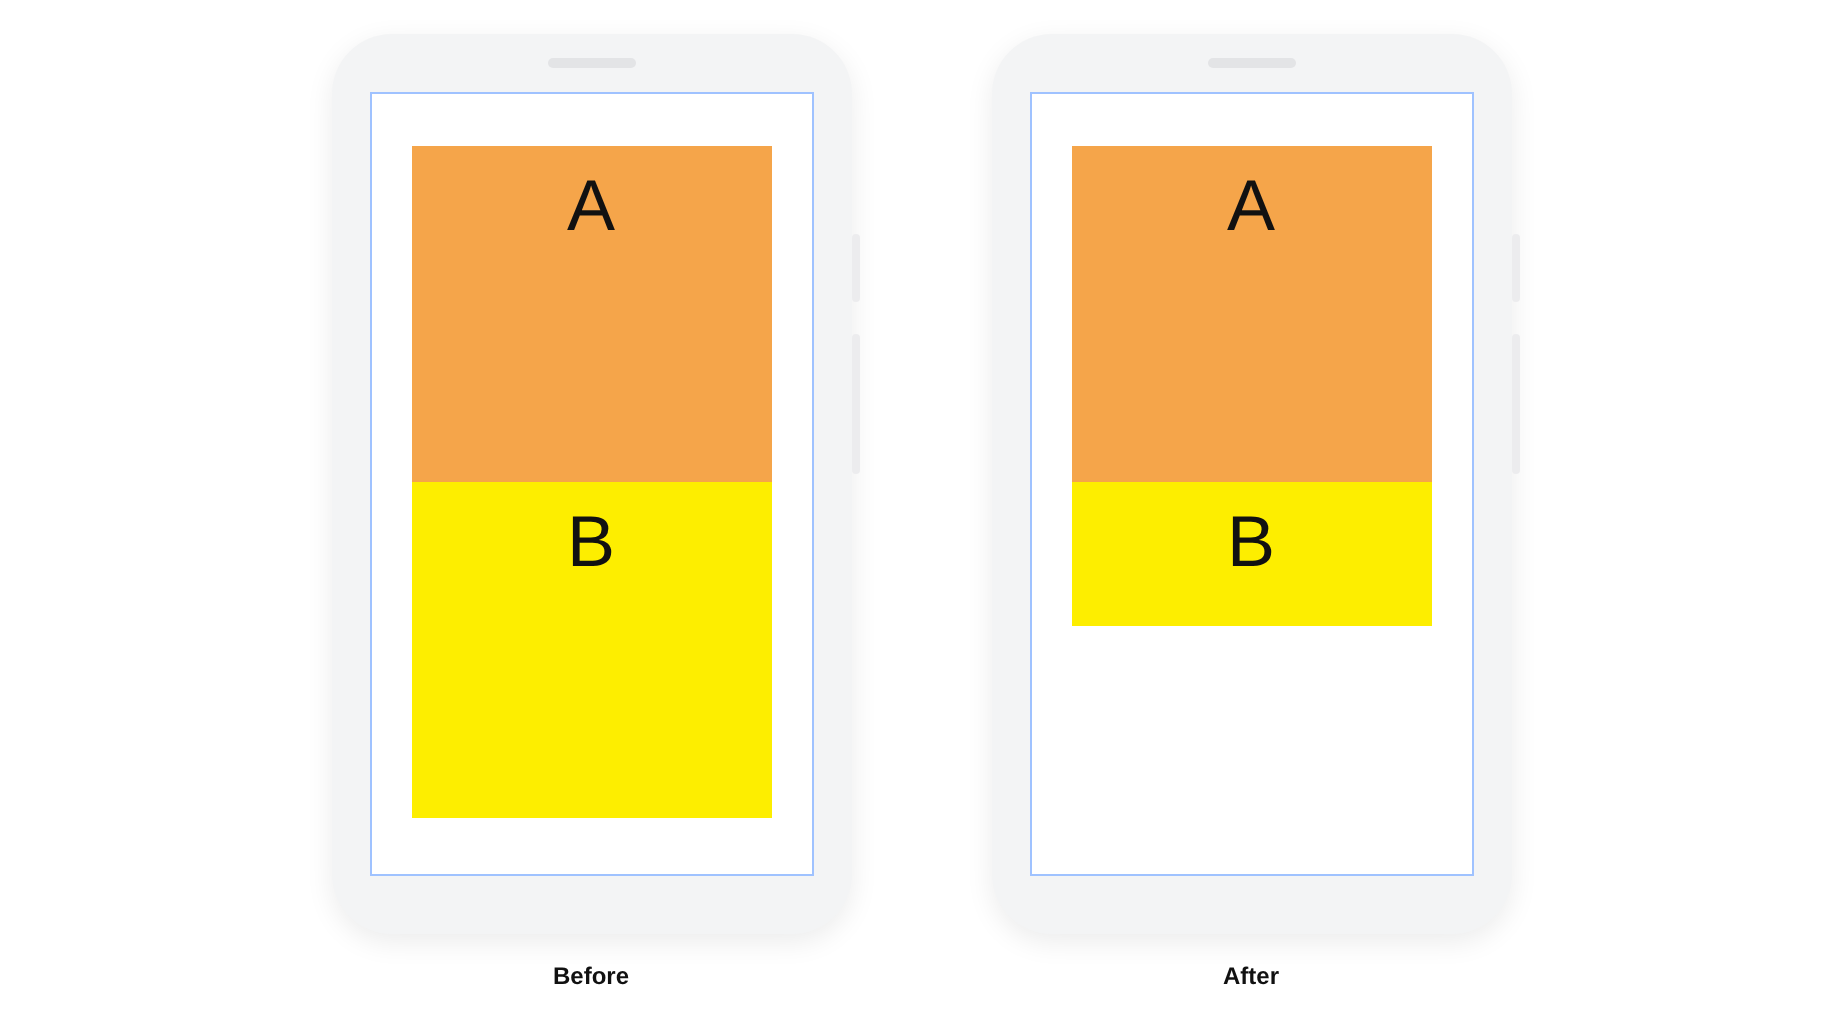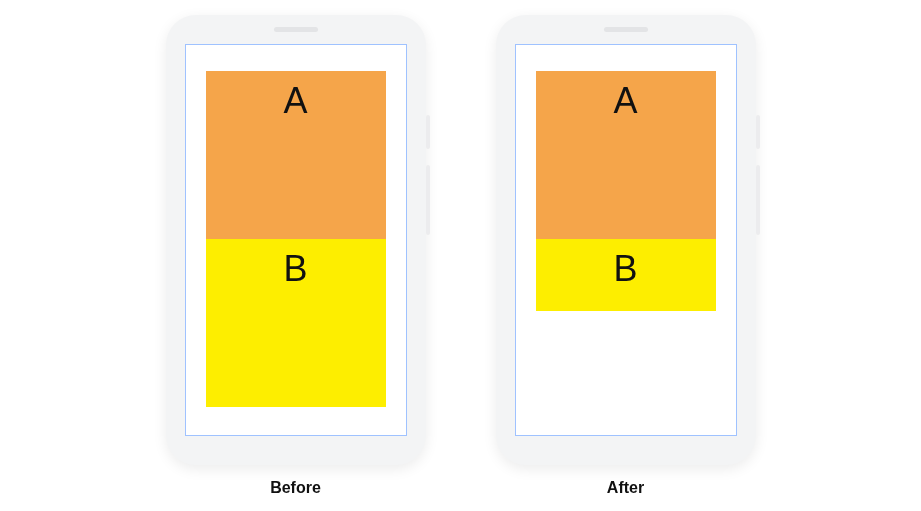--- a/index.html
+++ b/index.html
@@ -83,21 +83,21 @@
     font-weight: 400;
     line-height: 1;
     padding-top: 12px;
     box-sizing: border-box;
     color: #111;
   }
   .block-a { background: #f5a54a; }
   .block-b { background: #fdee00; }
   .caption {
     margin-top: 14px;
-    font-size: 16px;
+    font-size: 12px;
     font-weight: 700;
     color: #111;
   }
 </style>
 </head>
 <body>
 
 <div class="stage">
 
   <div class="phone-group">

